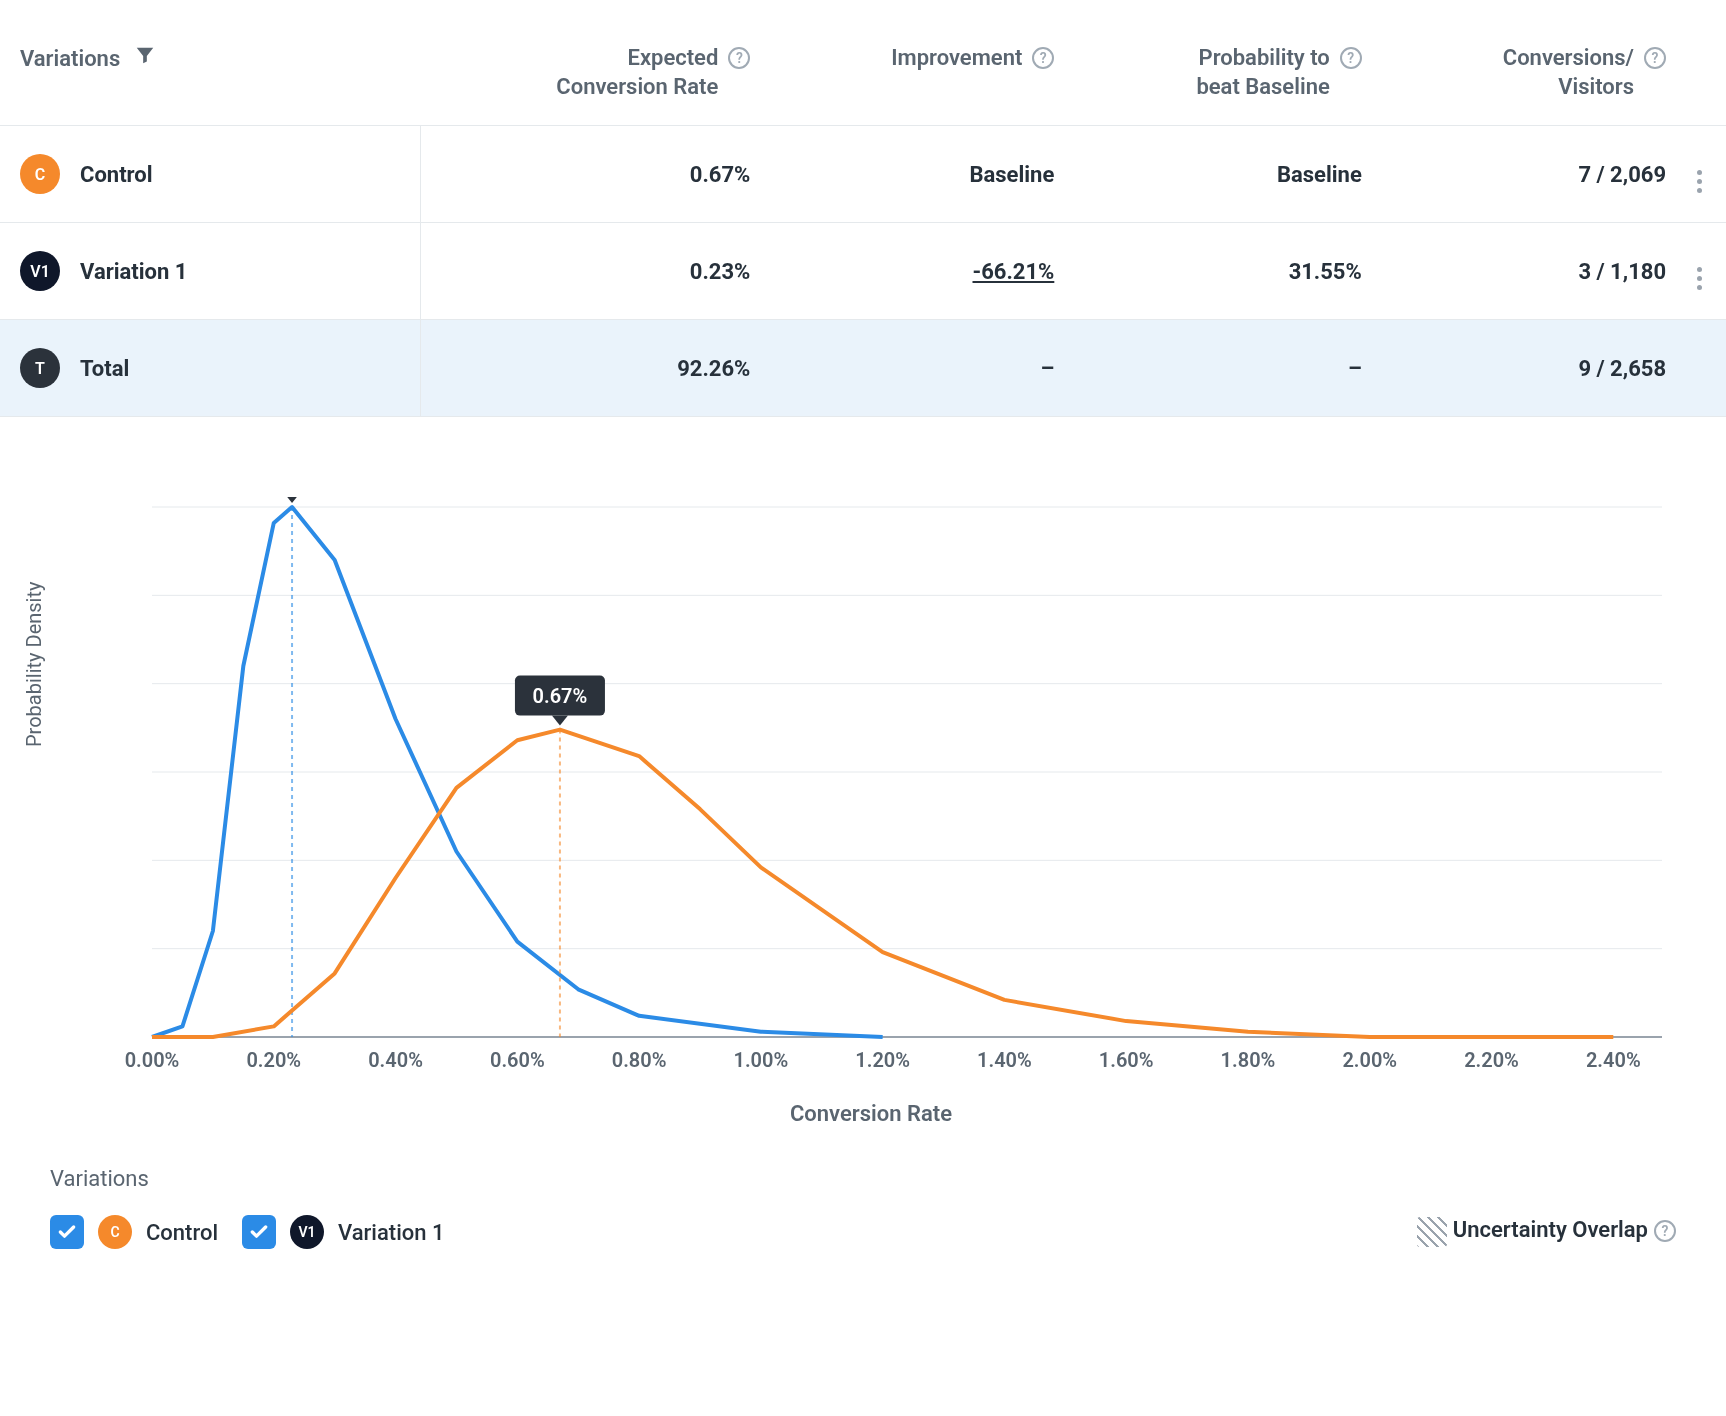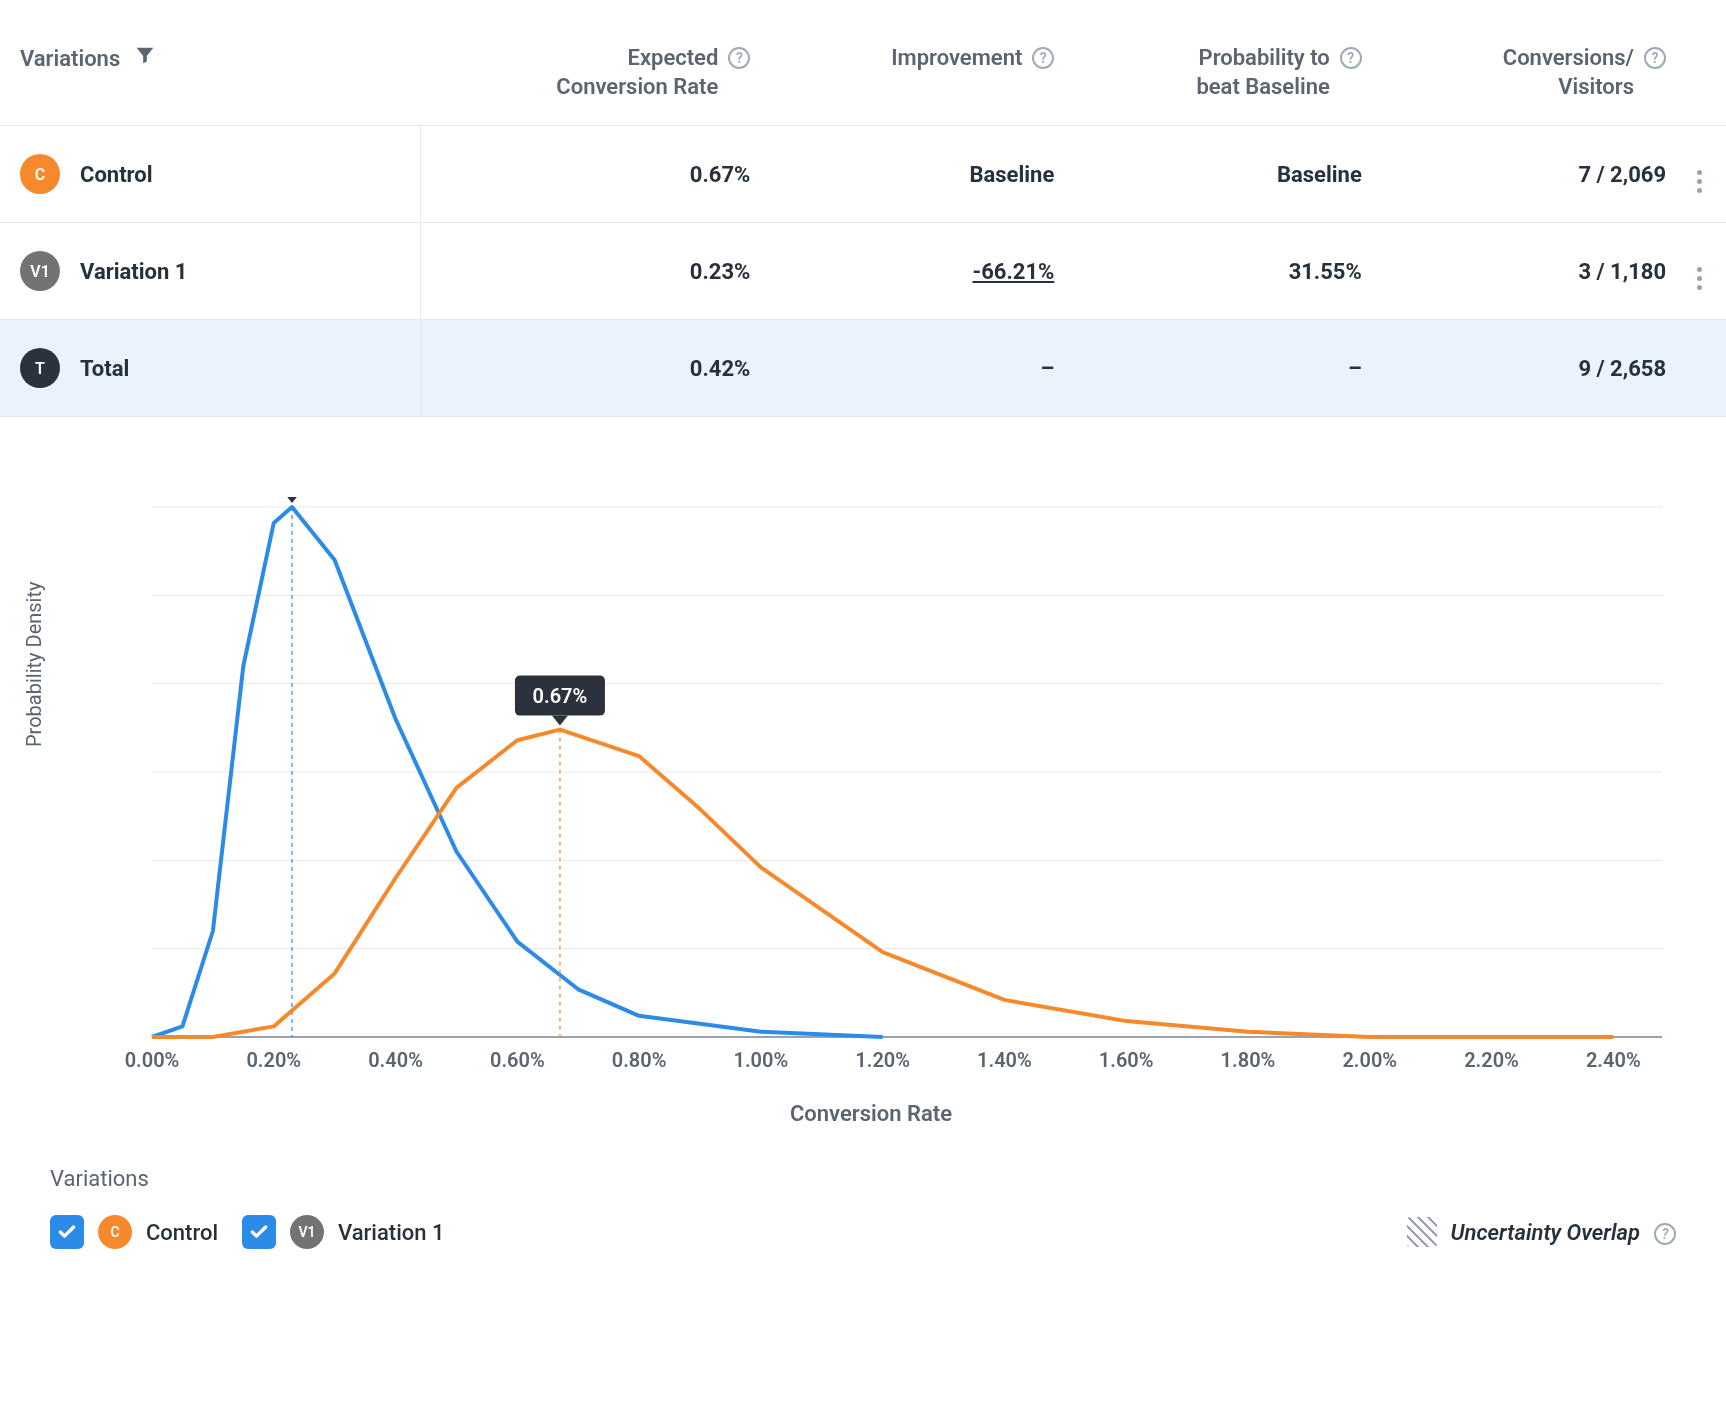--- a/index.html
+++ b/index.html
@@ -63,21 +63,21 @@
 }
 .cell-var-inner {
   display: flex; align-items: center; gap: 20px;
 }
 .badge {
   width: 40px; height: 40px; border-radius: 50%;
   display: inline-flex; align-items: center; justify-content: center;
   color: #fff; font-size: 16px; font-weight: 600;
 }
 .badge-c { background: #f5892b; }
-.badge-v1 { background: #737373; }
+.badge-v1 { background: #0f172a; }
 .badge-t { background: #2b323b; }
 .muted { color: #8a949e; font-weight: 400; }
 .neg { color: #d83a3a; font-weight: 700; text-decoration: underline; }
 .row-total td { background: #eaf3fb; }
 .row-total td.cell-var { border-right: none; }
 .more-cell { width: 40px; padding: 0 24px 0 0 !important; text-align: center; }
 .more-dots {
   display: inline-flex; flex-direction: column; gap: 4px;
   cursor: pointer;
 }
@@ -134,22 +134,22 @@
   font-size: 22px; font-weight: 500; color: #27313b;
 }
 .check {
   width: 34px; height: 34px; background: #2b8be6;
   border-radius: 6px;
   display: inline-flex; align-items: center; justify-content: center;
   cursor: pointer;
 }
 .check svg { stroke: #fff; }
 .legend-right {
-  display: flex; align-items: center; gap: 14px;
-  font-size: 22px; font-weight: 600; color: #27313b; font-style: italic;
+  display: flex; align-items: flex-start; gap: 6px;
+  font-size: 22px; font-weight: 600; color: #27313b;
 }
 .hatch {
   width: 30px; height: 30px;
   background-image: repeating-linear-gradient(45deg, #9aa3ad 0, #9aa3ad 2px, transparent 2px, transparent 7px);
   border-radius: 3px;
 }
 </style>
 </head>
 <body>
 
@@ -237,21 +237,21 @@
             <span></span>
           </span></td>
     </tr>
     <tr class="row-total">
       <td class="cell-var">
         <div class="cell-var-inner">
           <span class="badge badge-t">T</span>
           <span>Total</span>
         </div>
       </td>
-      <td>0.42%</td>
+      <td>92.26%</td>
       <td class="muted">–</td>
       <td class="muted">–</td>
       <td>9 / 2,658</td>
       <td class="more-cell"></td>
     </tr>
   </tbody>
 </table>
 
 <div class="chart-wrap">
   <div class="ylabel">Probability Density</div>

